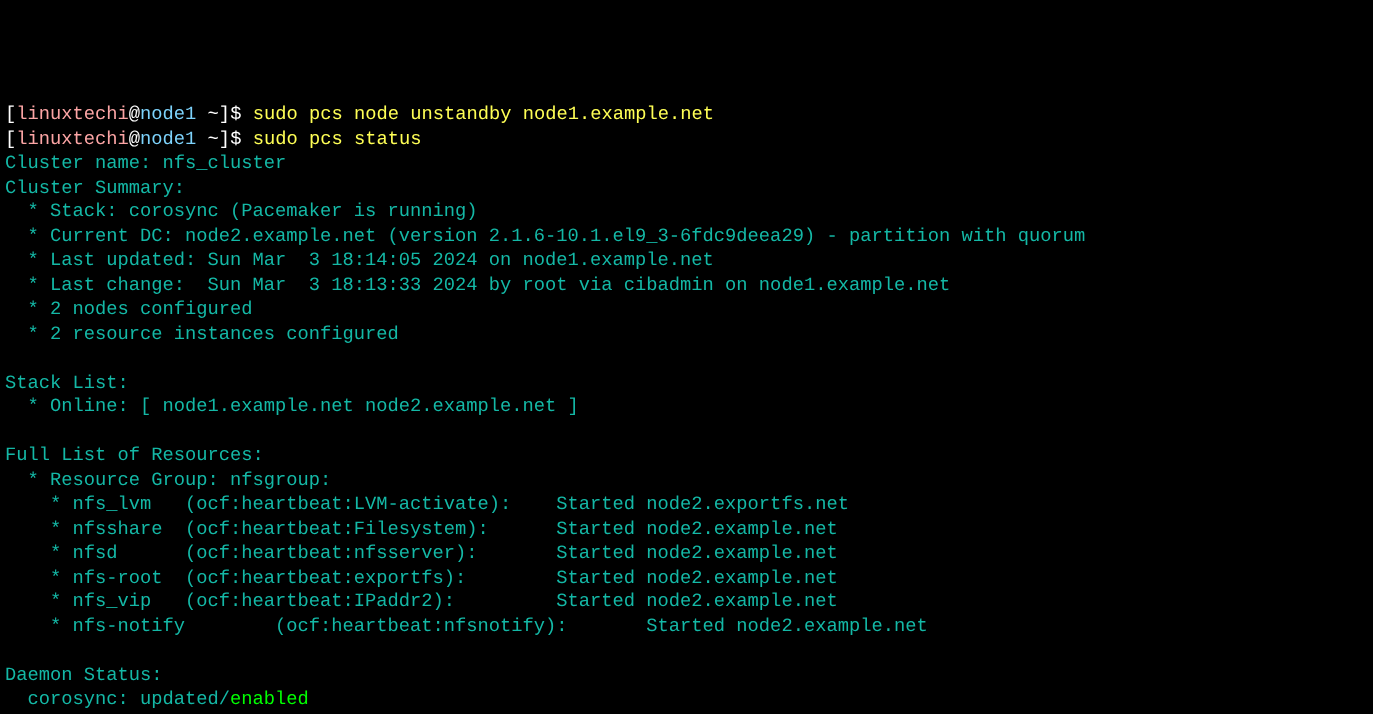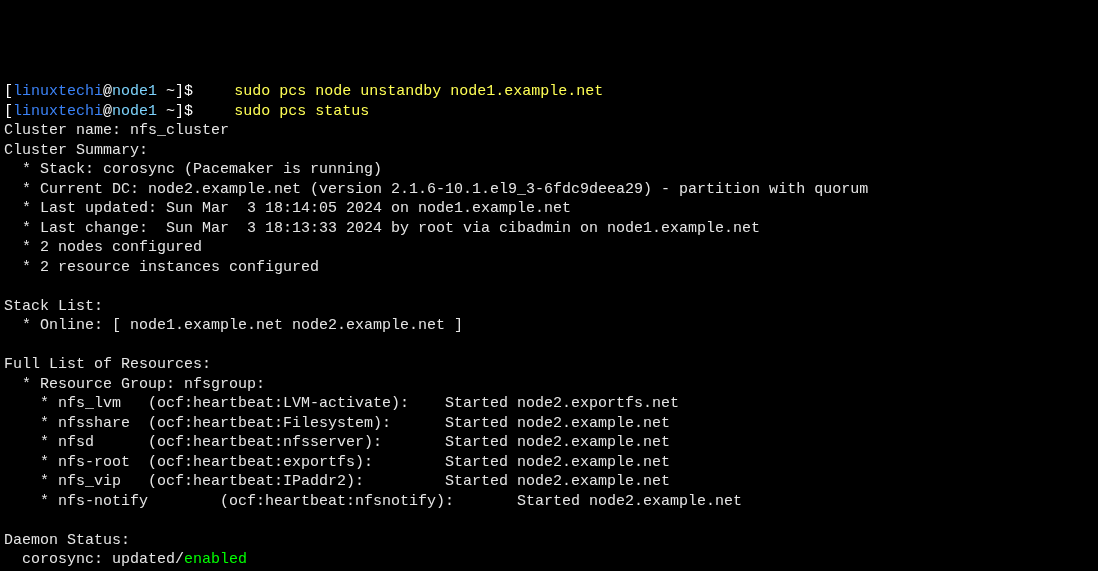--- a/index.html
+++ b/index.html
@@ -7,27 +7,27 @@
       padding: 4px;
       background-color: #000000;
       color: #ffffff;
       font-family: 'Courier New', Consolas, monospace;
       font-size: 15px;
       line-height: 1.3;
       white-space: pre;
       overflow: hidden;
     }
     .prompt-bracket { color: #ffffff; }
-    .prompt-user { color: #3b82f6; }
+    .prompt-user { color: #fca5a5; }
     .prompt-at { color: #ffffff; }
     .prompt-host { color: #7dd3fc; }
     .prompt-path { color: #ffffff; }
     .prompt-dollar { color: #ffffff; }
-    .command { color: #ffff55; margin-left: 32px; }
-    .output { color: #e5e5e5; margin-top: 13px; }
+    .command { color: #ffff55; }
+    .output { color: #14b8a6; margin-top: 13px; }
     .enabled { color: #00ff00; text-align: right; }
   </style>
 </head>
 <body>
 
 
 
 <div><span class="prompt-bracket">[</span><span class="prompt-user">linuxtechi</span><span class="prompt-at">@</span><span class="prompt-host">node1</span> <span class="prompt-path">~</span><span class="prompt-bracket">]</span><span class="prompt-dollar">$ </span><span class="command">sudo pcs node unstandby node1.example.net</span>
 <span class="prompt-bracket">[</span><span class="prompt-user">linuxtechi</span><span class="prompt-at">@</span><span class="prompt-host">node1</span> <span class="prompt-path">~</span><span class="prompt-bracket">]</span><span class="prompt-dollar">$ </span><span class="command">sudo pcs status</span>
 <span class="output">Cluster name: nfs_cluster</span>

